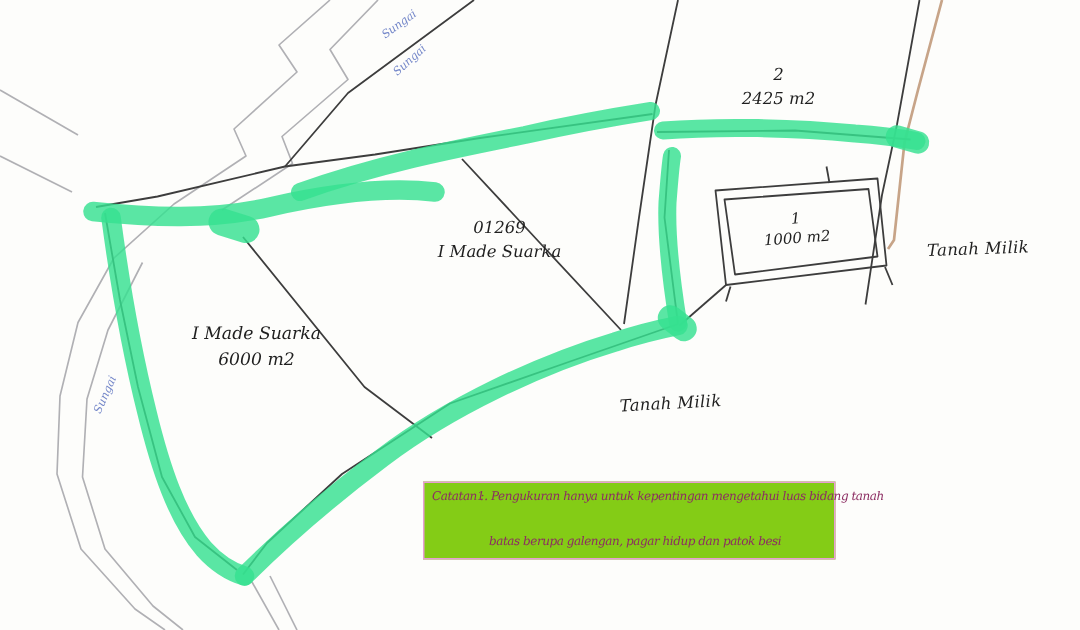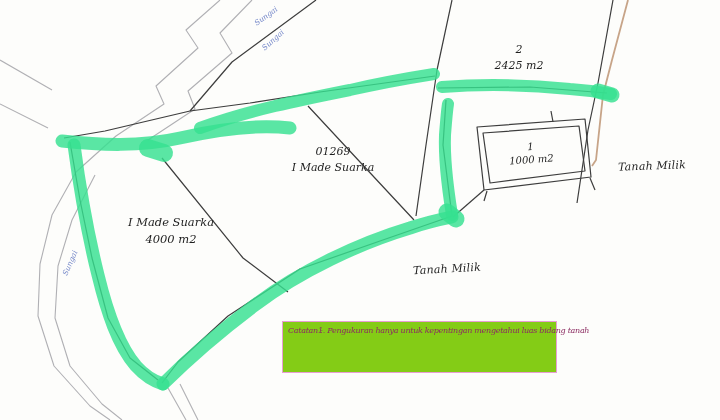--- a/index.html
+++ b/index.html
@@ -107,23 +107,24 @@
 
   <div class="blk" style="left:531px;top:140px;font-size:10px;line-height:13px;transform:translateX(-50%) rotate(-4deg);">
     <div>1</div>
     <div>1000 m2</div>
   </div>
 
   <div class="lbl" style="left:652px;top:166px;transform:translate(-50%,-50%) rotate(-2deg);">Tanah Milik</div>
 
   <div class="blk" style="left:171px;top:214px;line-height:17px;font-size:11.5px;">
     <div>I Made Suarka</div>
-    <div>4000 m2</div>
+    <div>6000 m2</div>
   </div>
 
   <div class="lbl" style="left:447px;top:269px;transform:translate(-50%,-50%) rotate(-3deg);">Tanah Milik</div>
 
   <div class="notebox">
     <div class="nt" style="left:5px;top:4px;">Catatan :</div>
     <div class="nt" style="left:35px;top:4px;">1. Pengukuran hanya untuk kepentingan mengetahui luas bidang tanah</div>
+    <div class="nt" style="left:43px;top:34px;">batas berupa galengan, pagar hidup dan patok besi</div>
   </div>
 
 </div>
 
 </body></html>

